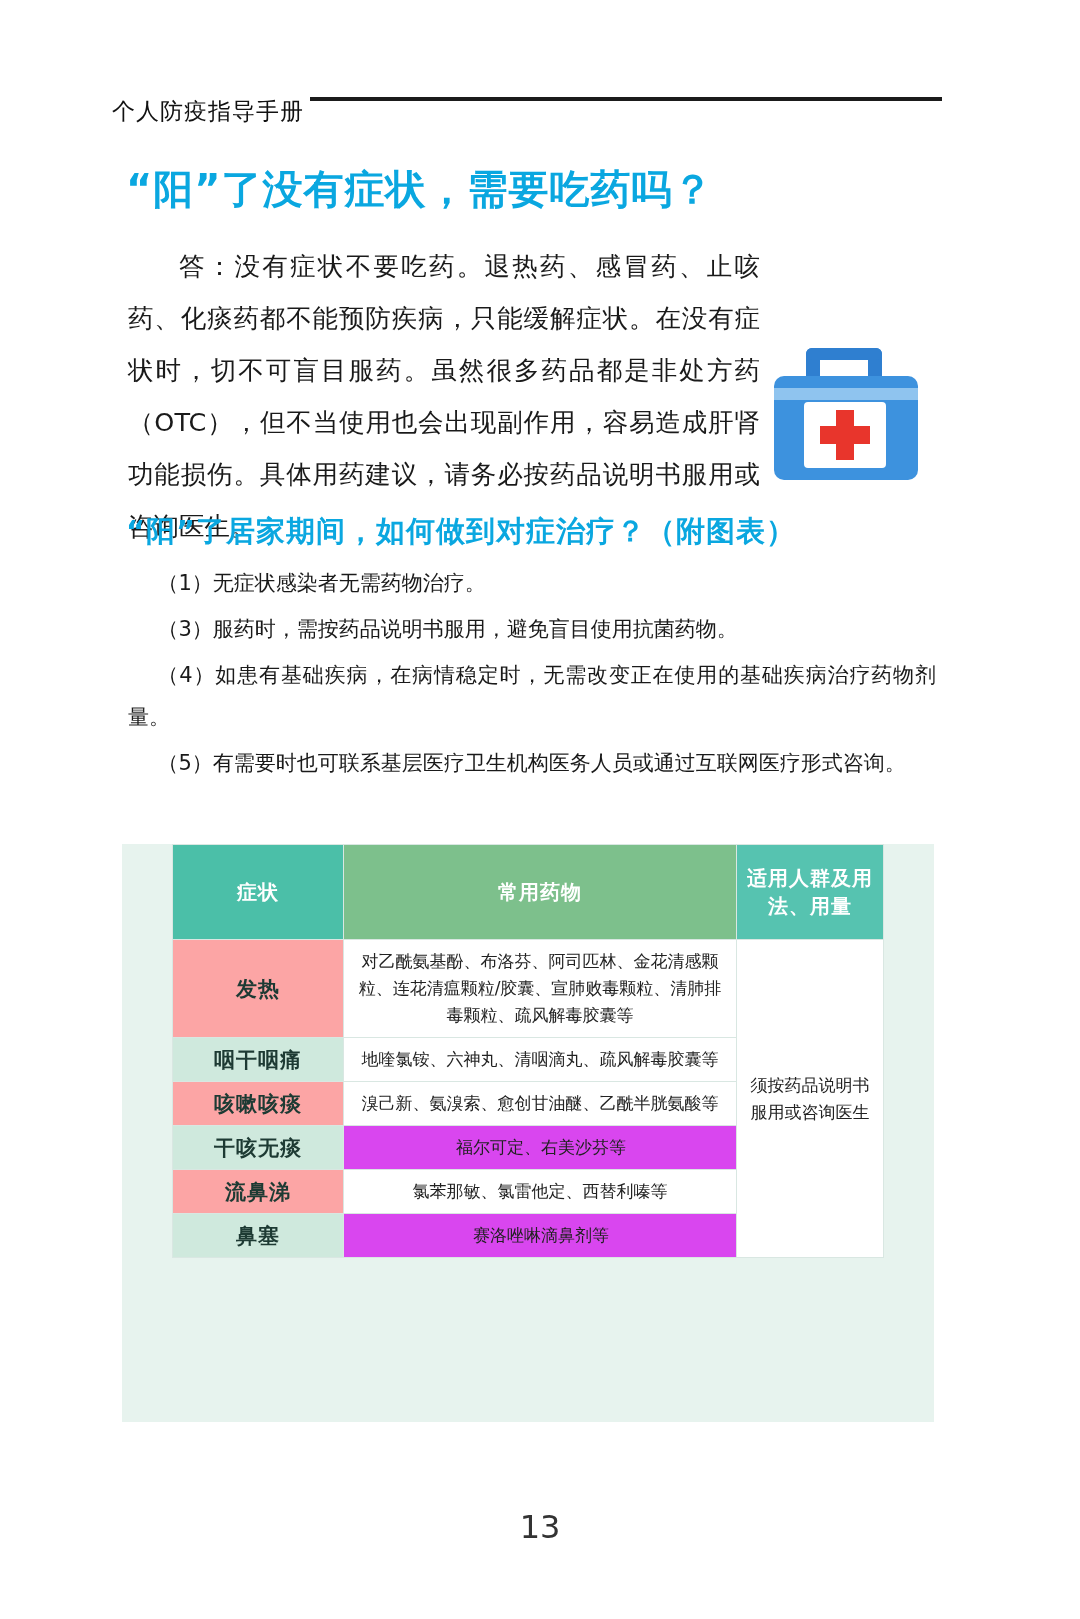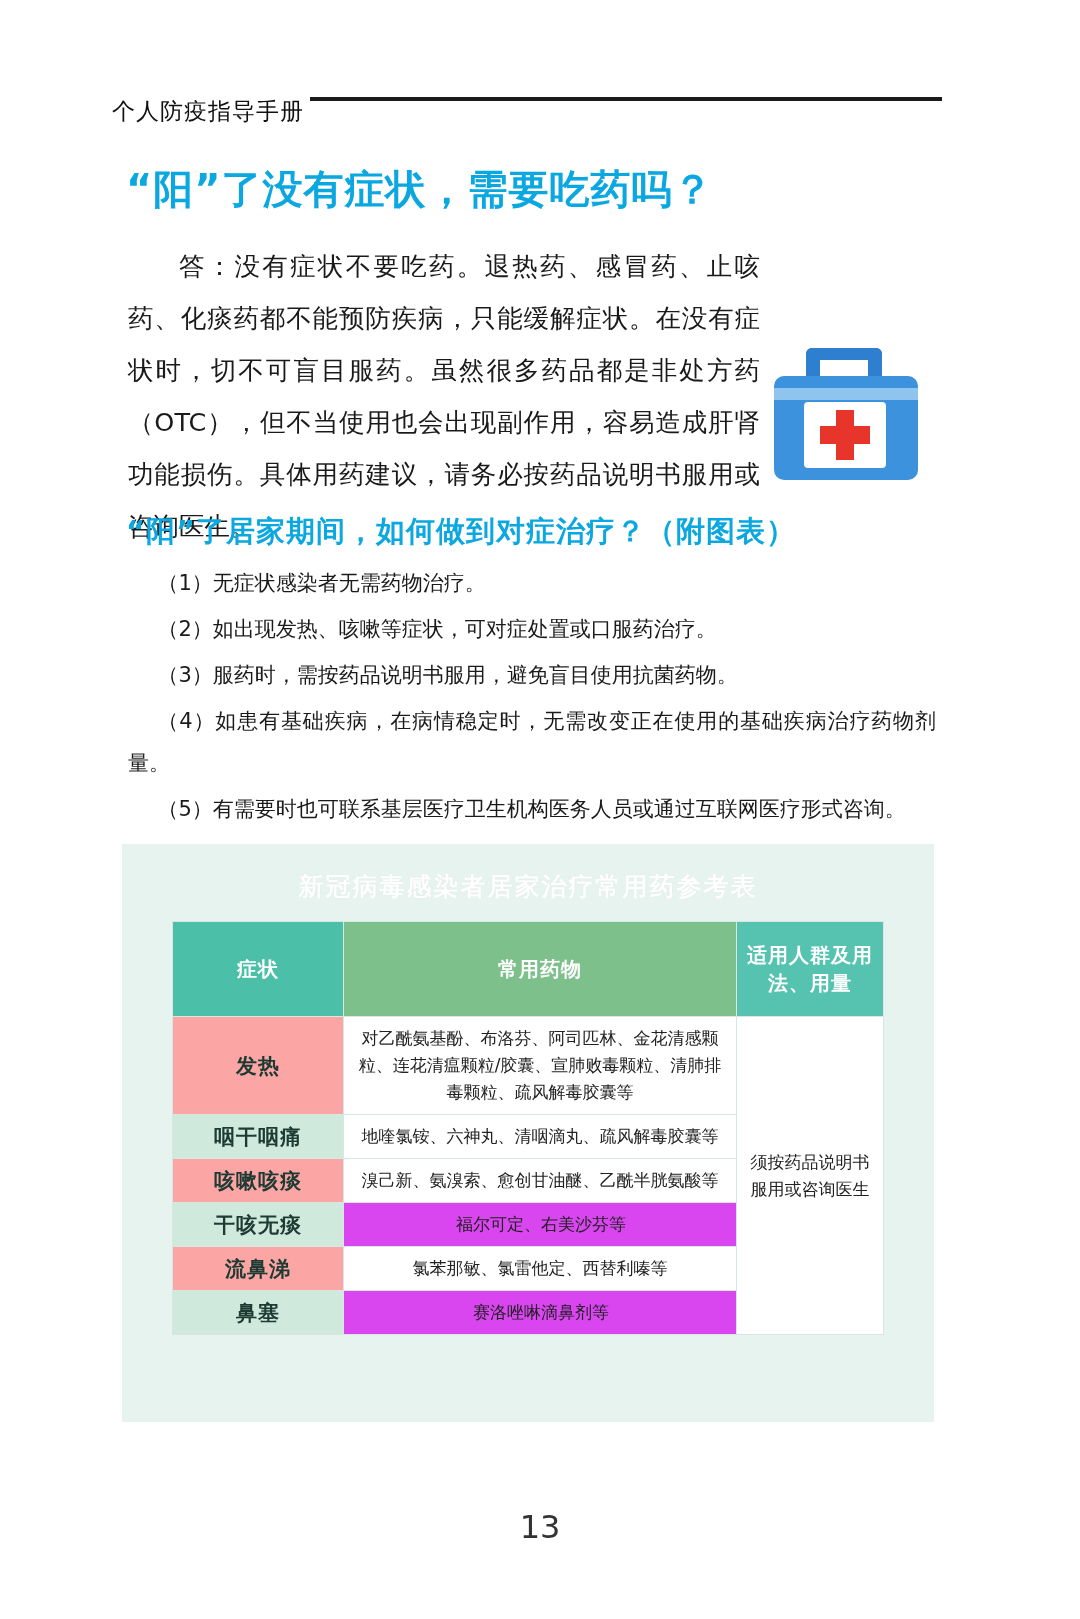--- a/index.html
+++ b/index.html
@@ -245,28 +245,26 @@
   <div class="body-light"></div>
   <div class="plate"></div>
   <div class="cross-v"></div>
   <div class="cross-h"></div>
 </div>
 
 <div class="h-blue" id="heading2">“阳”了居家期间，如何做到对症治疗？（附图表）</div>
 
 <div class="list">
   <p class="item">（1）无症状感染者无需药物治疗。</p>
-  <p class="item">（2）如出现发热、咳嗽等症状，可对症处置或口服药治疗。</p>
   <p class="item">（3）服药时，需按药品说明书服用，避免盲目使用抗菌药物。</p>
   <p class="item">（4）如患有基础疾病，在病情稳定时，无需改变正在使用的基础疾病治疗药物剂量。</p>
   <p class="item">（5）有需要时也可联系基层医疗卫生机构医务人员或通过互联网医疗形式咨询。</p>
 </div>
 
 <div class="card">
-  <div class="card-title">新冠病毒感染者居家治疗常用药参考表</div>
   <table>
     <thead>
       <tr>
         <th class="h-symptom">症状</th>
         <th class="h-drug">常用药物</th>
         <th class="h-group">适用人群及用法、用量</th>
       </tr>
     </thead>
     <tbody>
       <tr>

